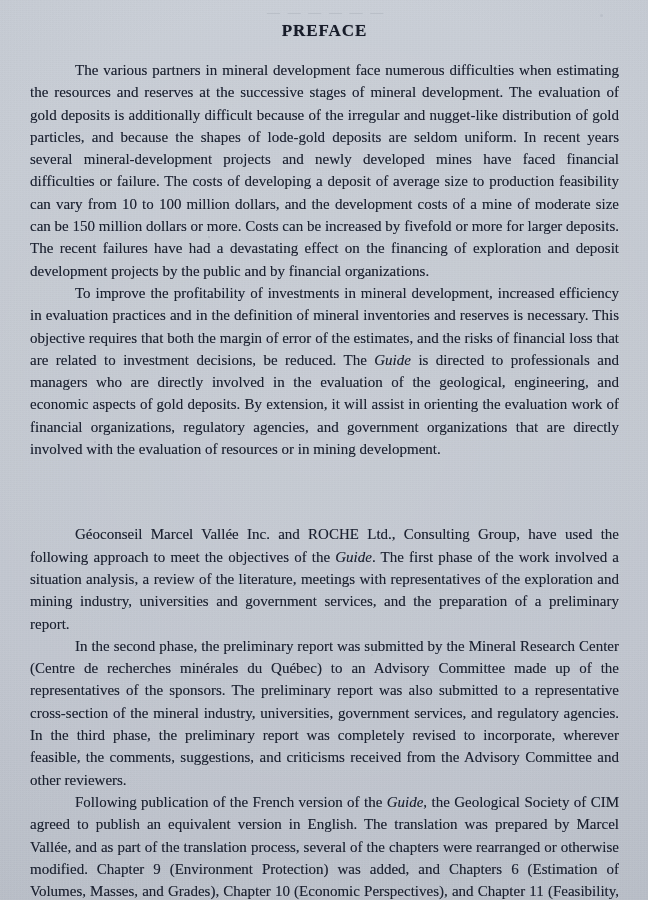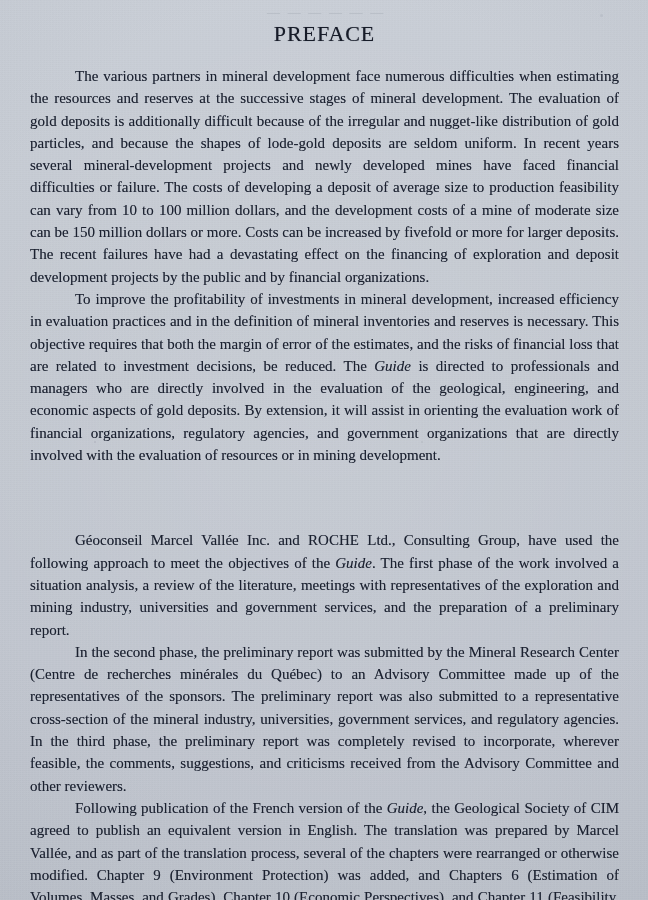--- a/index.html
+++ b/index.html
@@ -78,22 +78,22 @@
   .text-column {
     position: absolute;
     left: 30px;
     top: 0;
     width: 589px;
     height: 900px;
   }
 
   .section-heading {
     text-align: center;
-    font-weight: normal;
-    font-size: 22px;
+    font-weight: bold;
+    font-size: 17px;
     letter-spacing: 0.9px;
     color: #171c29;
     text-shadow: 0 0 0.7px rgba(23,28,41,0.55);
   }
 
   #heading-preface { margin: 21px 0 0 0; }
   #heading-work-plan { margin: 0; padding-top: 11px; }
 
   .body-paragraph {
     margin: 0;

